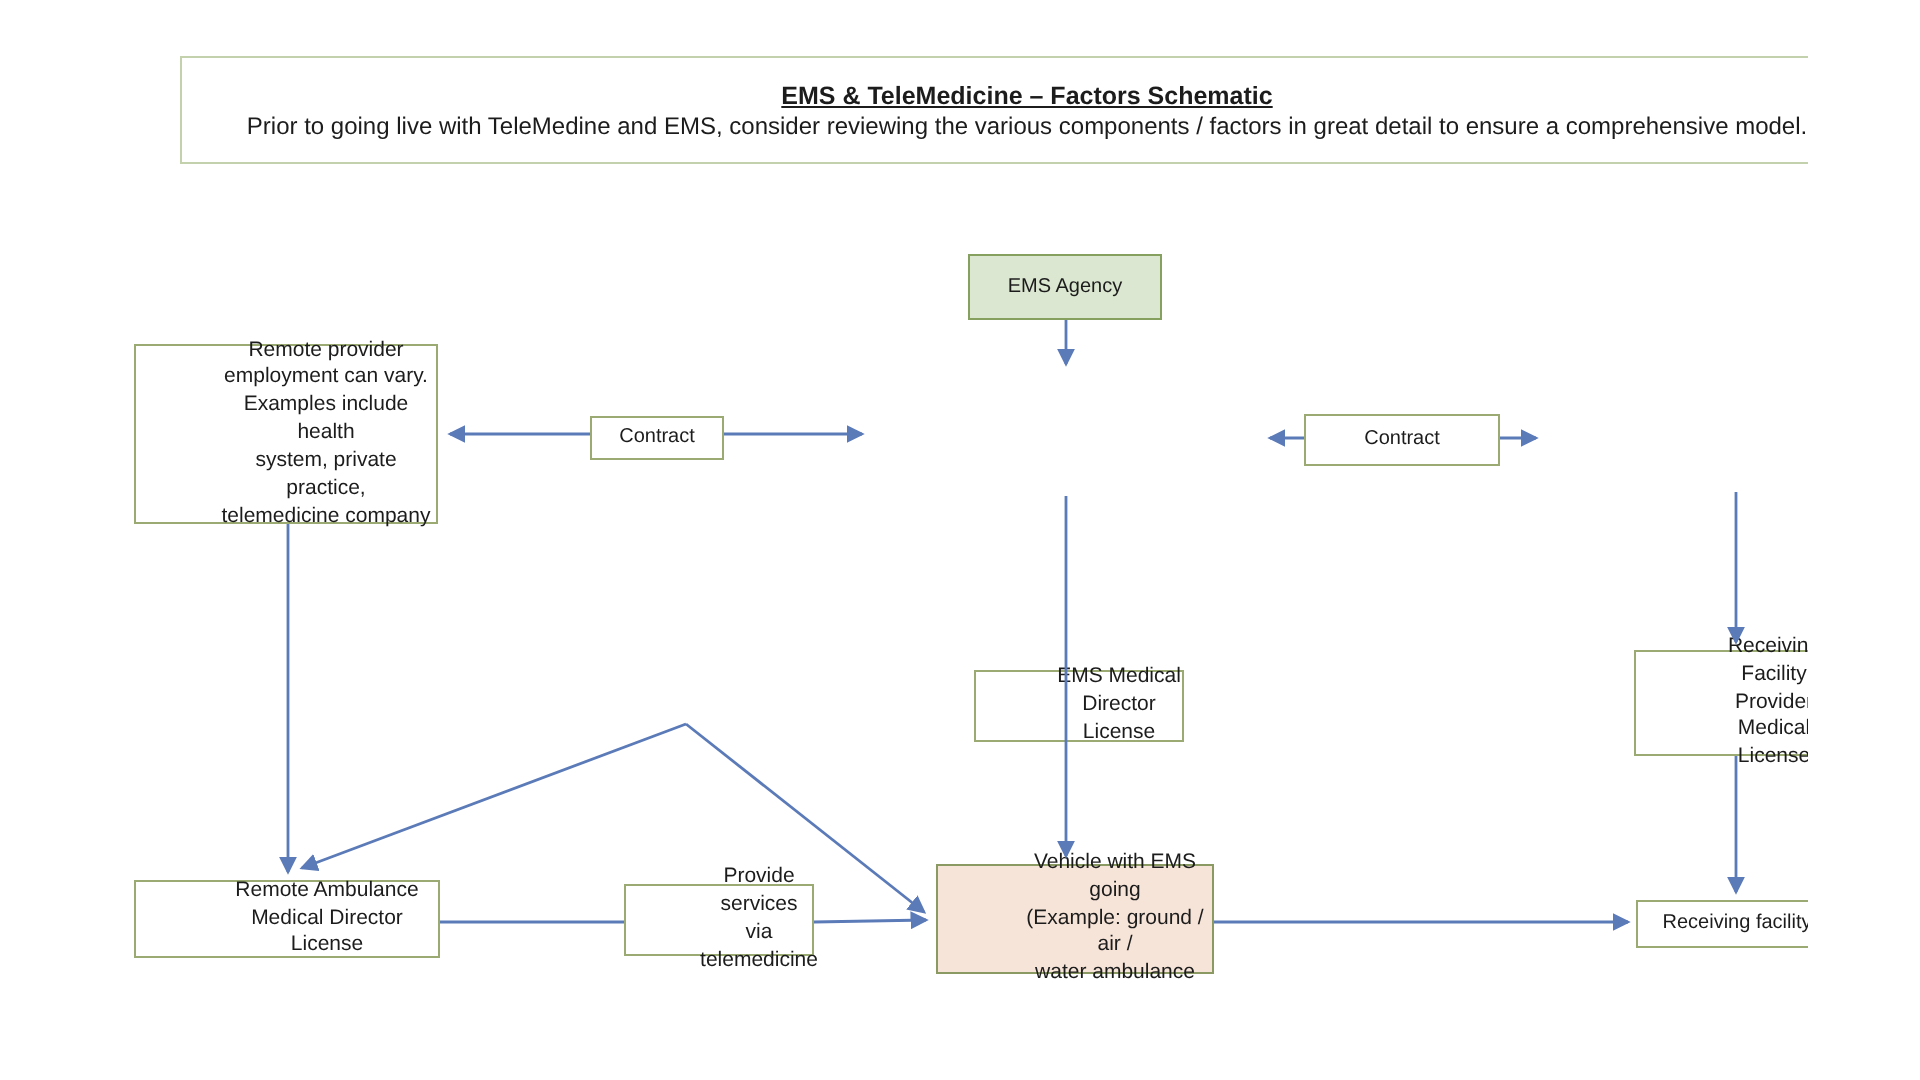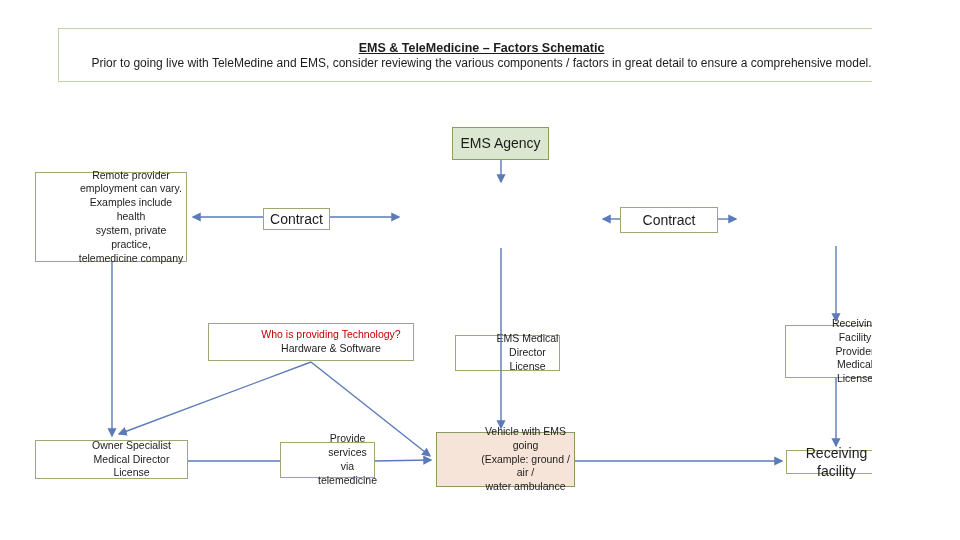--- a/index.html
+++ b/index.html
@@ -1,26 +1,26 @@
 <!DOCTYPE html>
 <html><head>
 <meta charset="utf-8">
 <style>
   html,body{margin:0;padding:0;background:#fff;}
   .canvas{
     position:relative;width:872px;height:540px;background:#ffffff;overflow:hidden;
-    font-family:"Liberation Sans",sans-serif;color:#1c1c1c;
+    font-family:"Liberation Sans",sans-serif;color:#1c1c1c;margin-left:32px;
   }
   .box{
     position:absolute;background:#ffffff;border:1px solid #9aaa72;
     display:flex;flex-direction:column;align-items:center;justify-content:center;
     text-align:center;line-height:1.32;white-space:pre-line;box-sizing:border-box;
     z-index:2;
   }
-  .fs11{font-size:14px;}
+  .fs11{font-size:10px;}
   .fs105{font-size:10.5px;padding-left:40px;}
   
   .title-box{
     position:absolute;left:58px;top:28px;width:847px;height:54px;
     border:1px solid #c3d1ad;background:#fff;box-sizing:border-box;
     display:flex;flex-direction:column;align-items:center;justify-content:center;
     text-align:center;z-index:2;
   }
   .title-main{font-size:12.5px;font-weight:bold;text-decoration:underline;}
   .title-sub{font-size:12px;margin-top:1px;}
@@ -67,38 +67,34 @@
   <div class="box fs11 contract-left">
     <span>Contract</span>
   </div>
 
 
   <div class="box fs11 contract-right">
     <span>Contract</span>
   </div>
 
 
-  <div class="box fs105 technology">
-    <span class="tech-q">Who is providing Technology?</span>
-    <span>Hardware &amp; Software</span>
-  </div>
 
   <div class="box fs105 ems-med-lic">
     <span>EMS Medical
 Director License</span>
   </div>
 
   <div class="box fs105 rf-prov-lic">
     <span>Receiving Facility
 Provider
 Medical License</span>
   </div>
 
   <div class="box fs105 remote-spec">
-    <span>Owner Specialist
+    <span>Remote Ambulance
 Medical Director License</span>
   </div>
 
   <div class="box fs105 provide-svcs">
     <span>Provide services
 via telemedicine</span>
   </div>
 
   <div class="box fs105 vehicle">
     <span>Vehicle with EMS going

